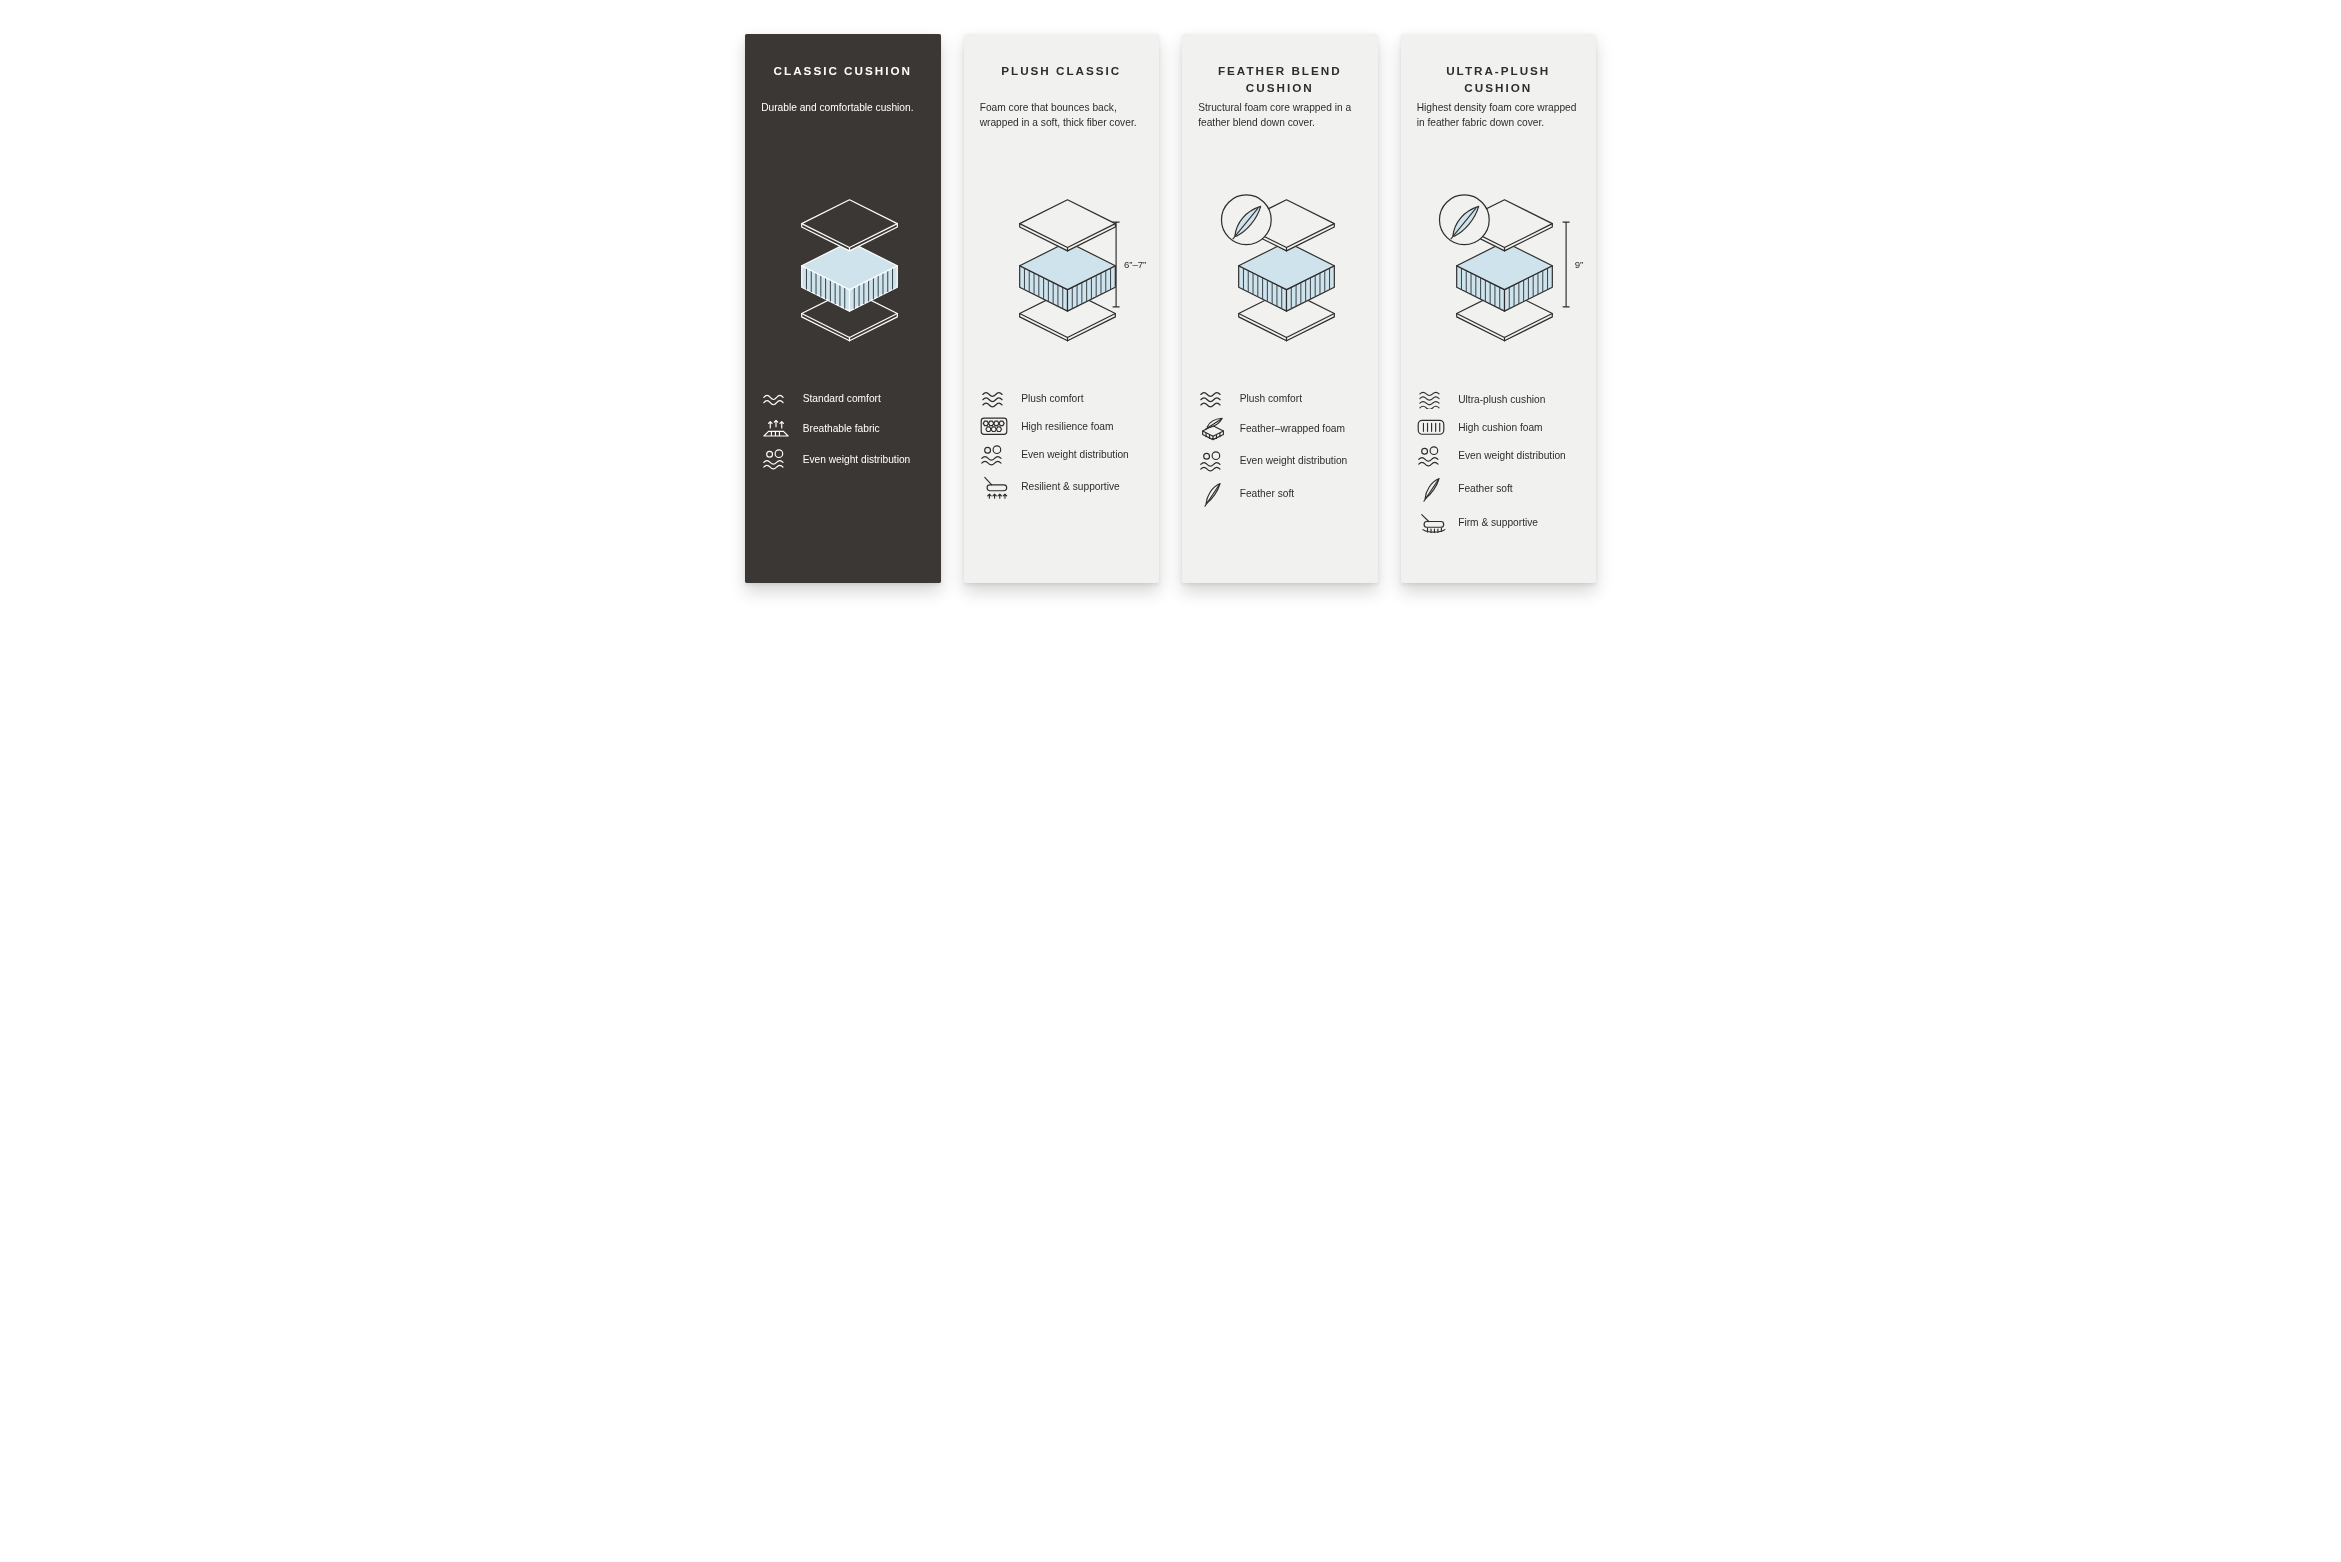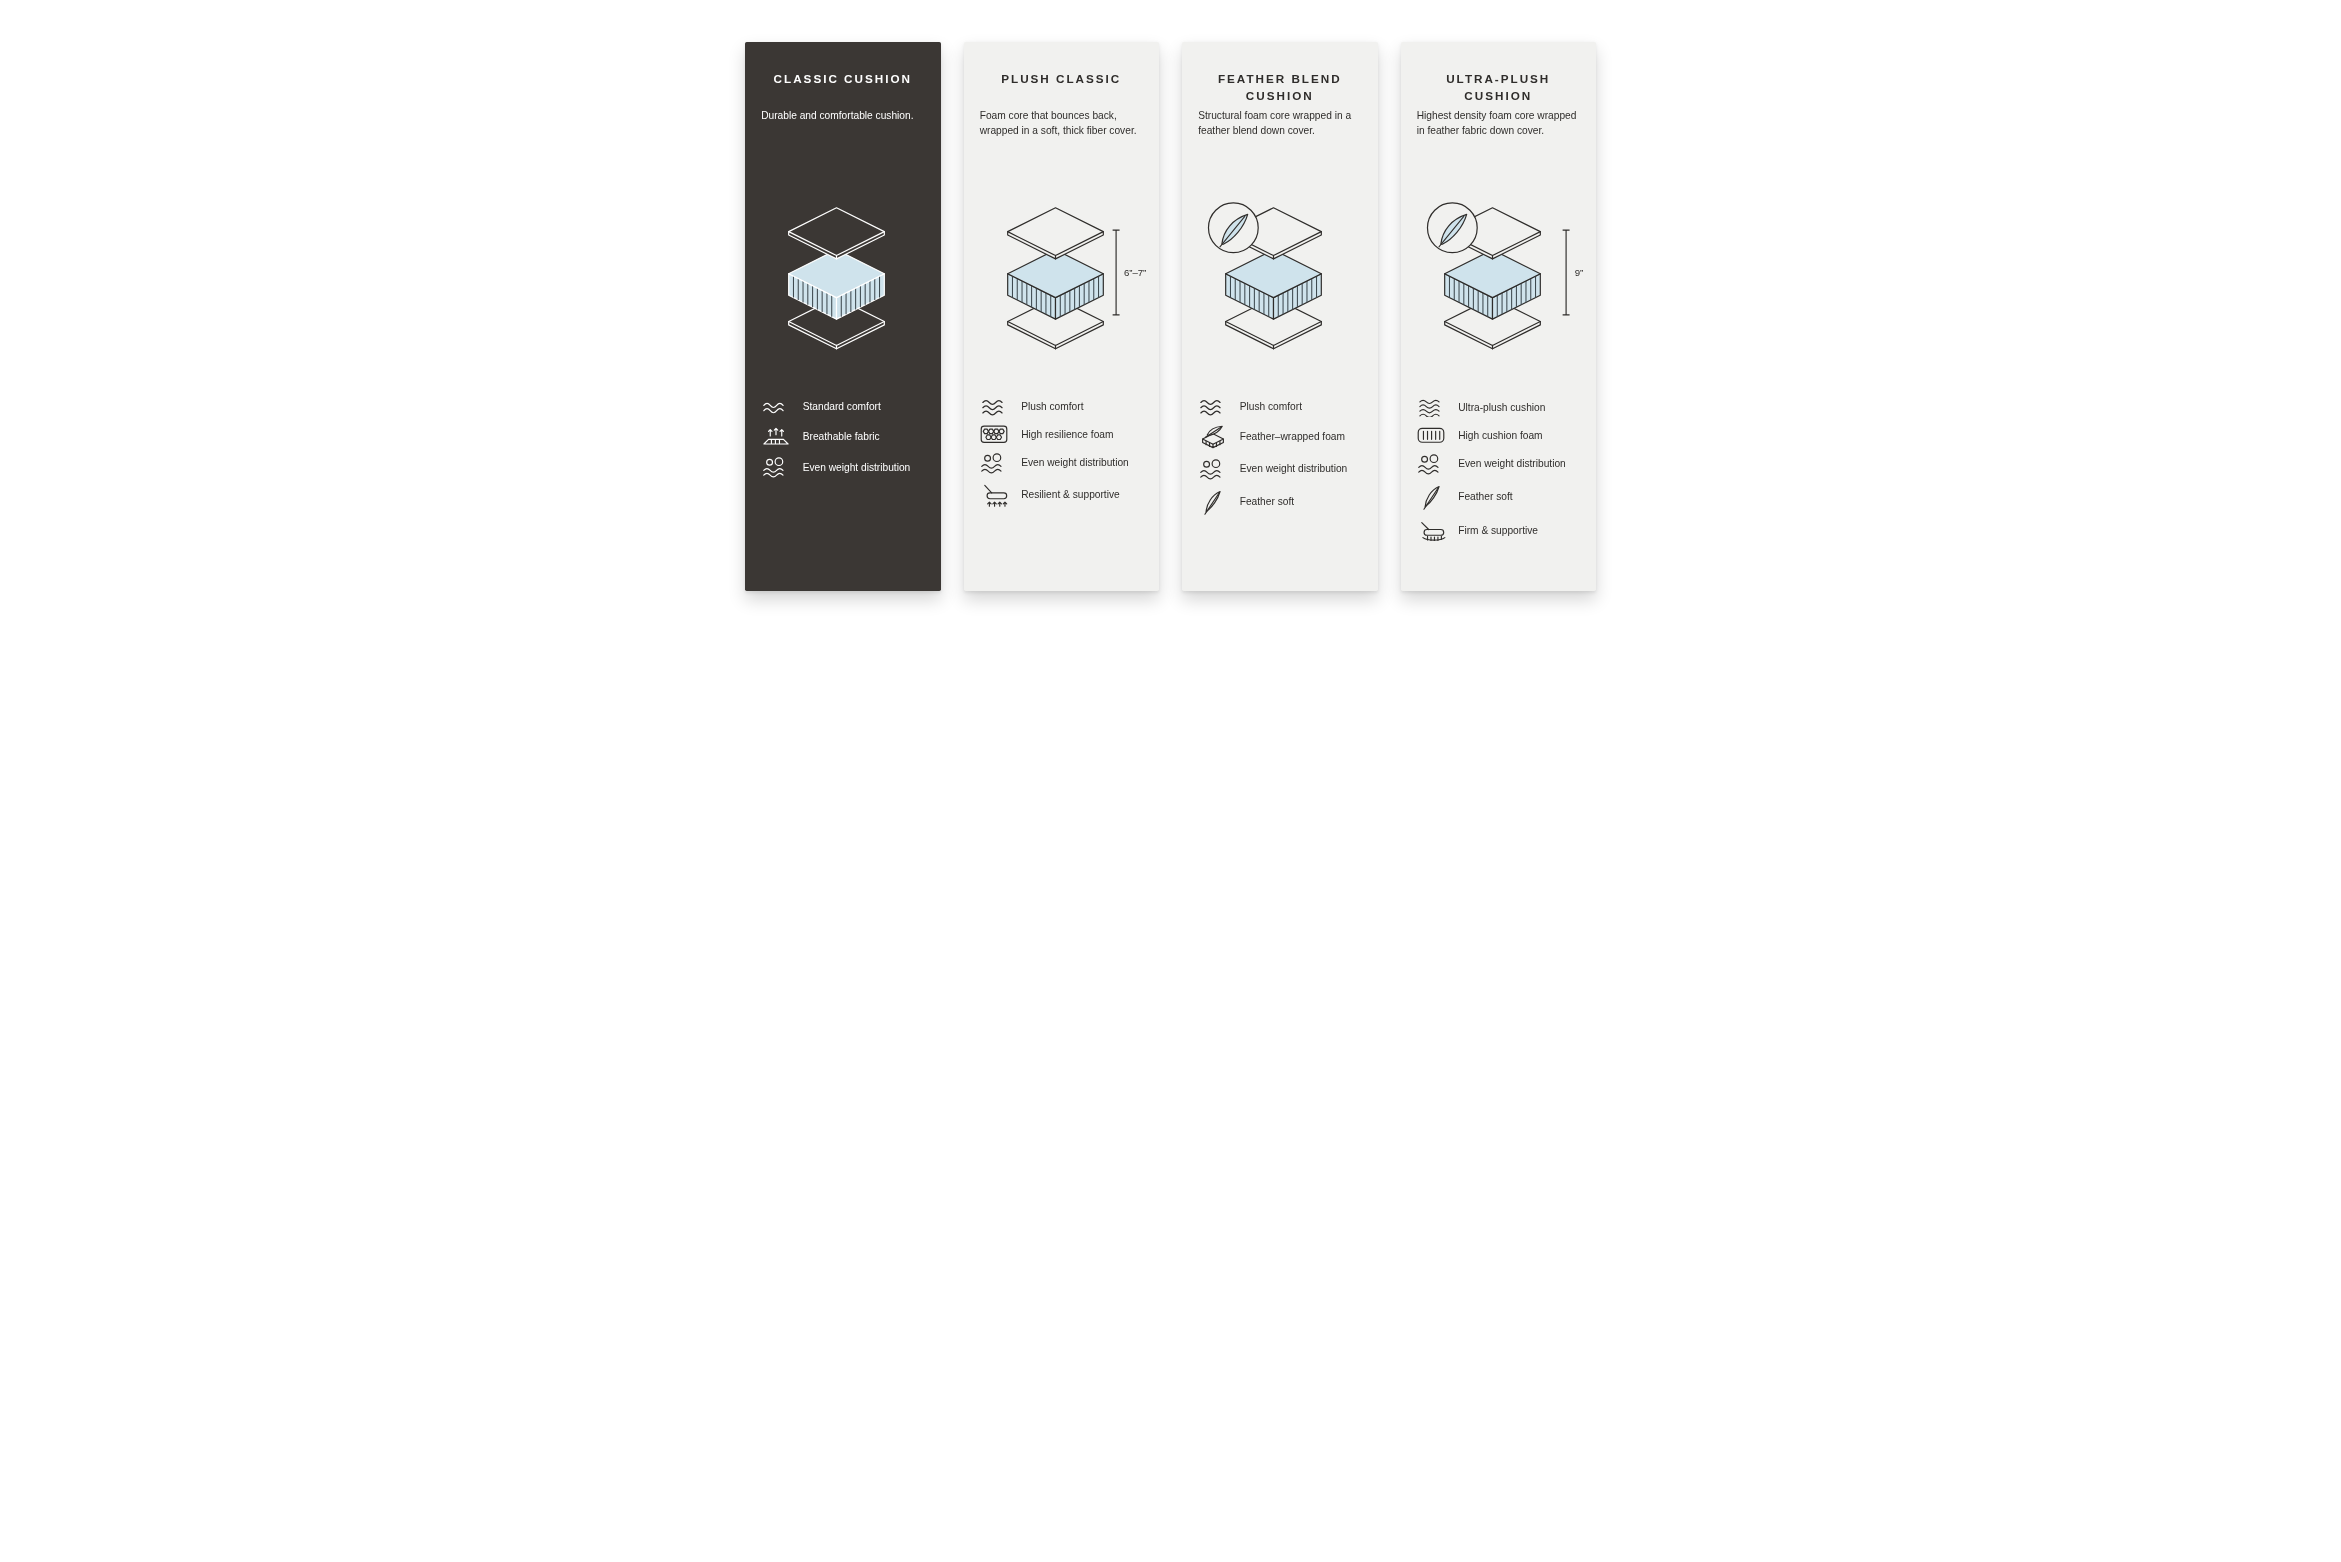--- a/index.html
+++ b/index.html
@@ -7,21 +7,21 @@
   body {
     font-family: "Liberation Sans", sans-serif;
     color: #2F2D2B;
     -webkit-font-smoothing: antialiased;
   }
   .page {
     display: flex;
     gap: 23px;
     align-items: stretch;
     max-width: 909px;
-    margin: 12px auto;
+    margin: 4px auto;
     padding: 30px 29px 33px;
   }
   .card {
     flex: 1 1 0;
     min-height: 549px;
     background: var(--bg);
     color: var(--ink);
     border-radius: 1.7px;
     box-shadow: 0 8.2px 17.5px rgba(0,0,0,.16), 0 1.2px 3.5px rgba(0,0,0,.08);
     padding: 29px 15px 24.5px;
@@ -46,21 +46,21 @@
     font-size: 10.2px;
     line-height: 1.5;
     min-height: 65px;
     padding: 0 1.2px;
   }
   .illus {
     position: relative;
     height: 207px;
     display: flex;
     align-items: center;
-    justify-content: flex-start;
+    justify-content: flex-end;
     margin-bottom: 16.3px;
   }
   .cushion { width: 153px; display: block; }
   .cushion .line  { fill: none; stroke: var(--line); stroke-width: 2.5; stroke-linejoin: round; stroke-linecap: round; }
   .cushion .slab  { fill: var(--bg); stroke: var(--line); stroke-width: 2.5; stroke-linejoin: round; }
   .cushion .face  { stroke: var(--line); stroke-width: 2.5; stroke-linejoin: round; }
   .cushion .hatch { fill: none; stroke: var(--hatch); stroke-width: 2.2; }
   .badge-circle   { fill: var(--bg); stroke: var(--line); stroke-width: 2.5; }
   .badge-feather  { fill: var(--foam); stroke: var(--line); stroke-width: 2.5; stroke-linejoin: round; }
   .badge-quill    { fill: none; stroke: var(--line); stroke-width: 2.2; stroke-linecap: round; }

